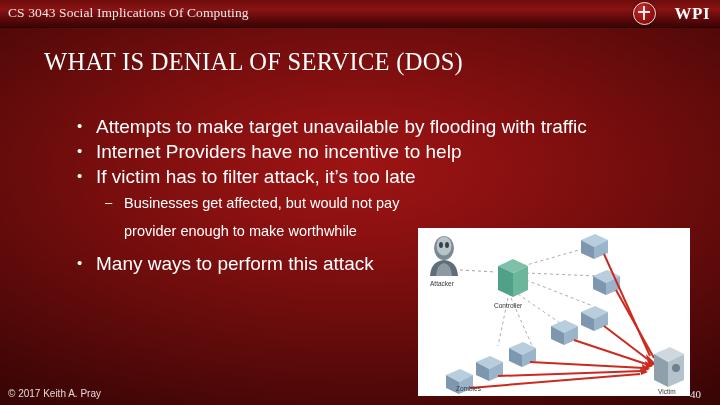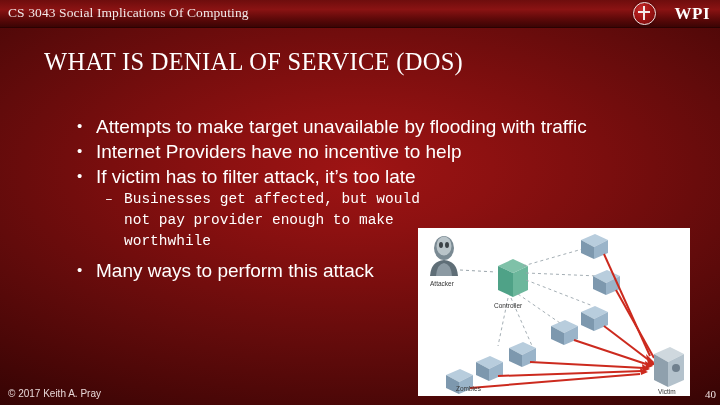--- a/index.html
+++ b/index.html
@@ -118,22 +118,22 @@
     left: 5px;
     top: -1px;
     font-size: 15px;
     color: #ffffff;
   }
   .b2 {
     position: relative;
     padding-left: 52px;
     color: #ffffff;
     font-size: 14.5px;
-    line-height: 21px;
-    font-family: Liberation Mono, monospace;
+    line-height: 28px;
+    font-family: Liberation Sans, sans-serif;
   }
   .b2::before {
     content: "–";
     position: absolute;
     left: 33px;
     top: 0px;
     font-size: 13px;
     color: #ffffff;
   }
   .b2-wide {
@@ -155,21 +155,21 @@
   .footer-left {
     position: absolute;
     left: 8px;
     bottom: 6px;
     font-family: "Liberation Sans", sans-serif;
     font-size: 10px;
     color: #e7d7d7;
   }
   .footer-right {
     position: absolute;
-    right: 4px;
+    right: 19px;
     bottom: 5px;
     font-family: "Liberation Serif", serif;
     font-size: 11px;
     color: #f0e3e3;
   }
 </style>
 </head>
 <body>
 
 <div class="slide">

